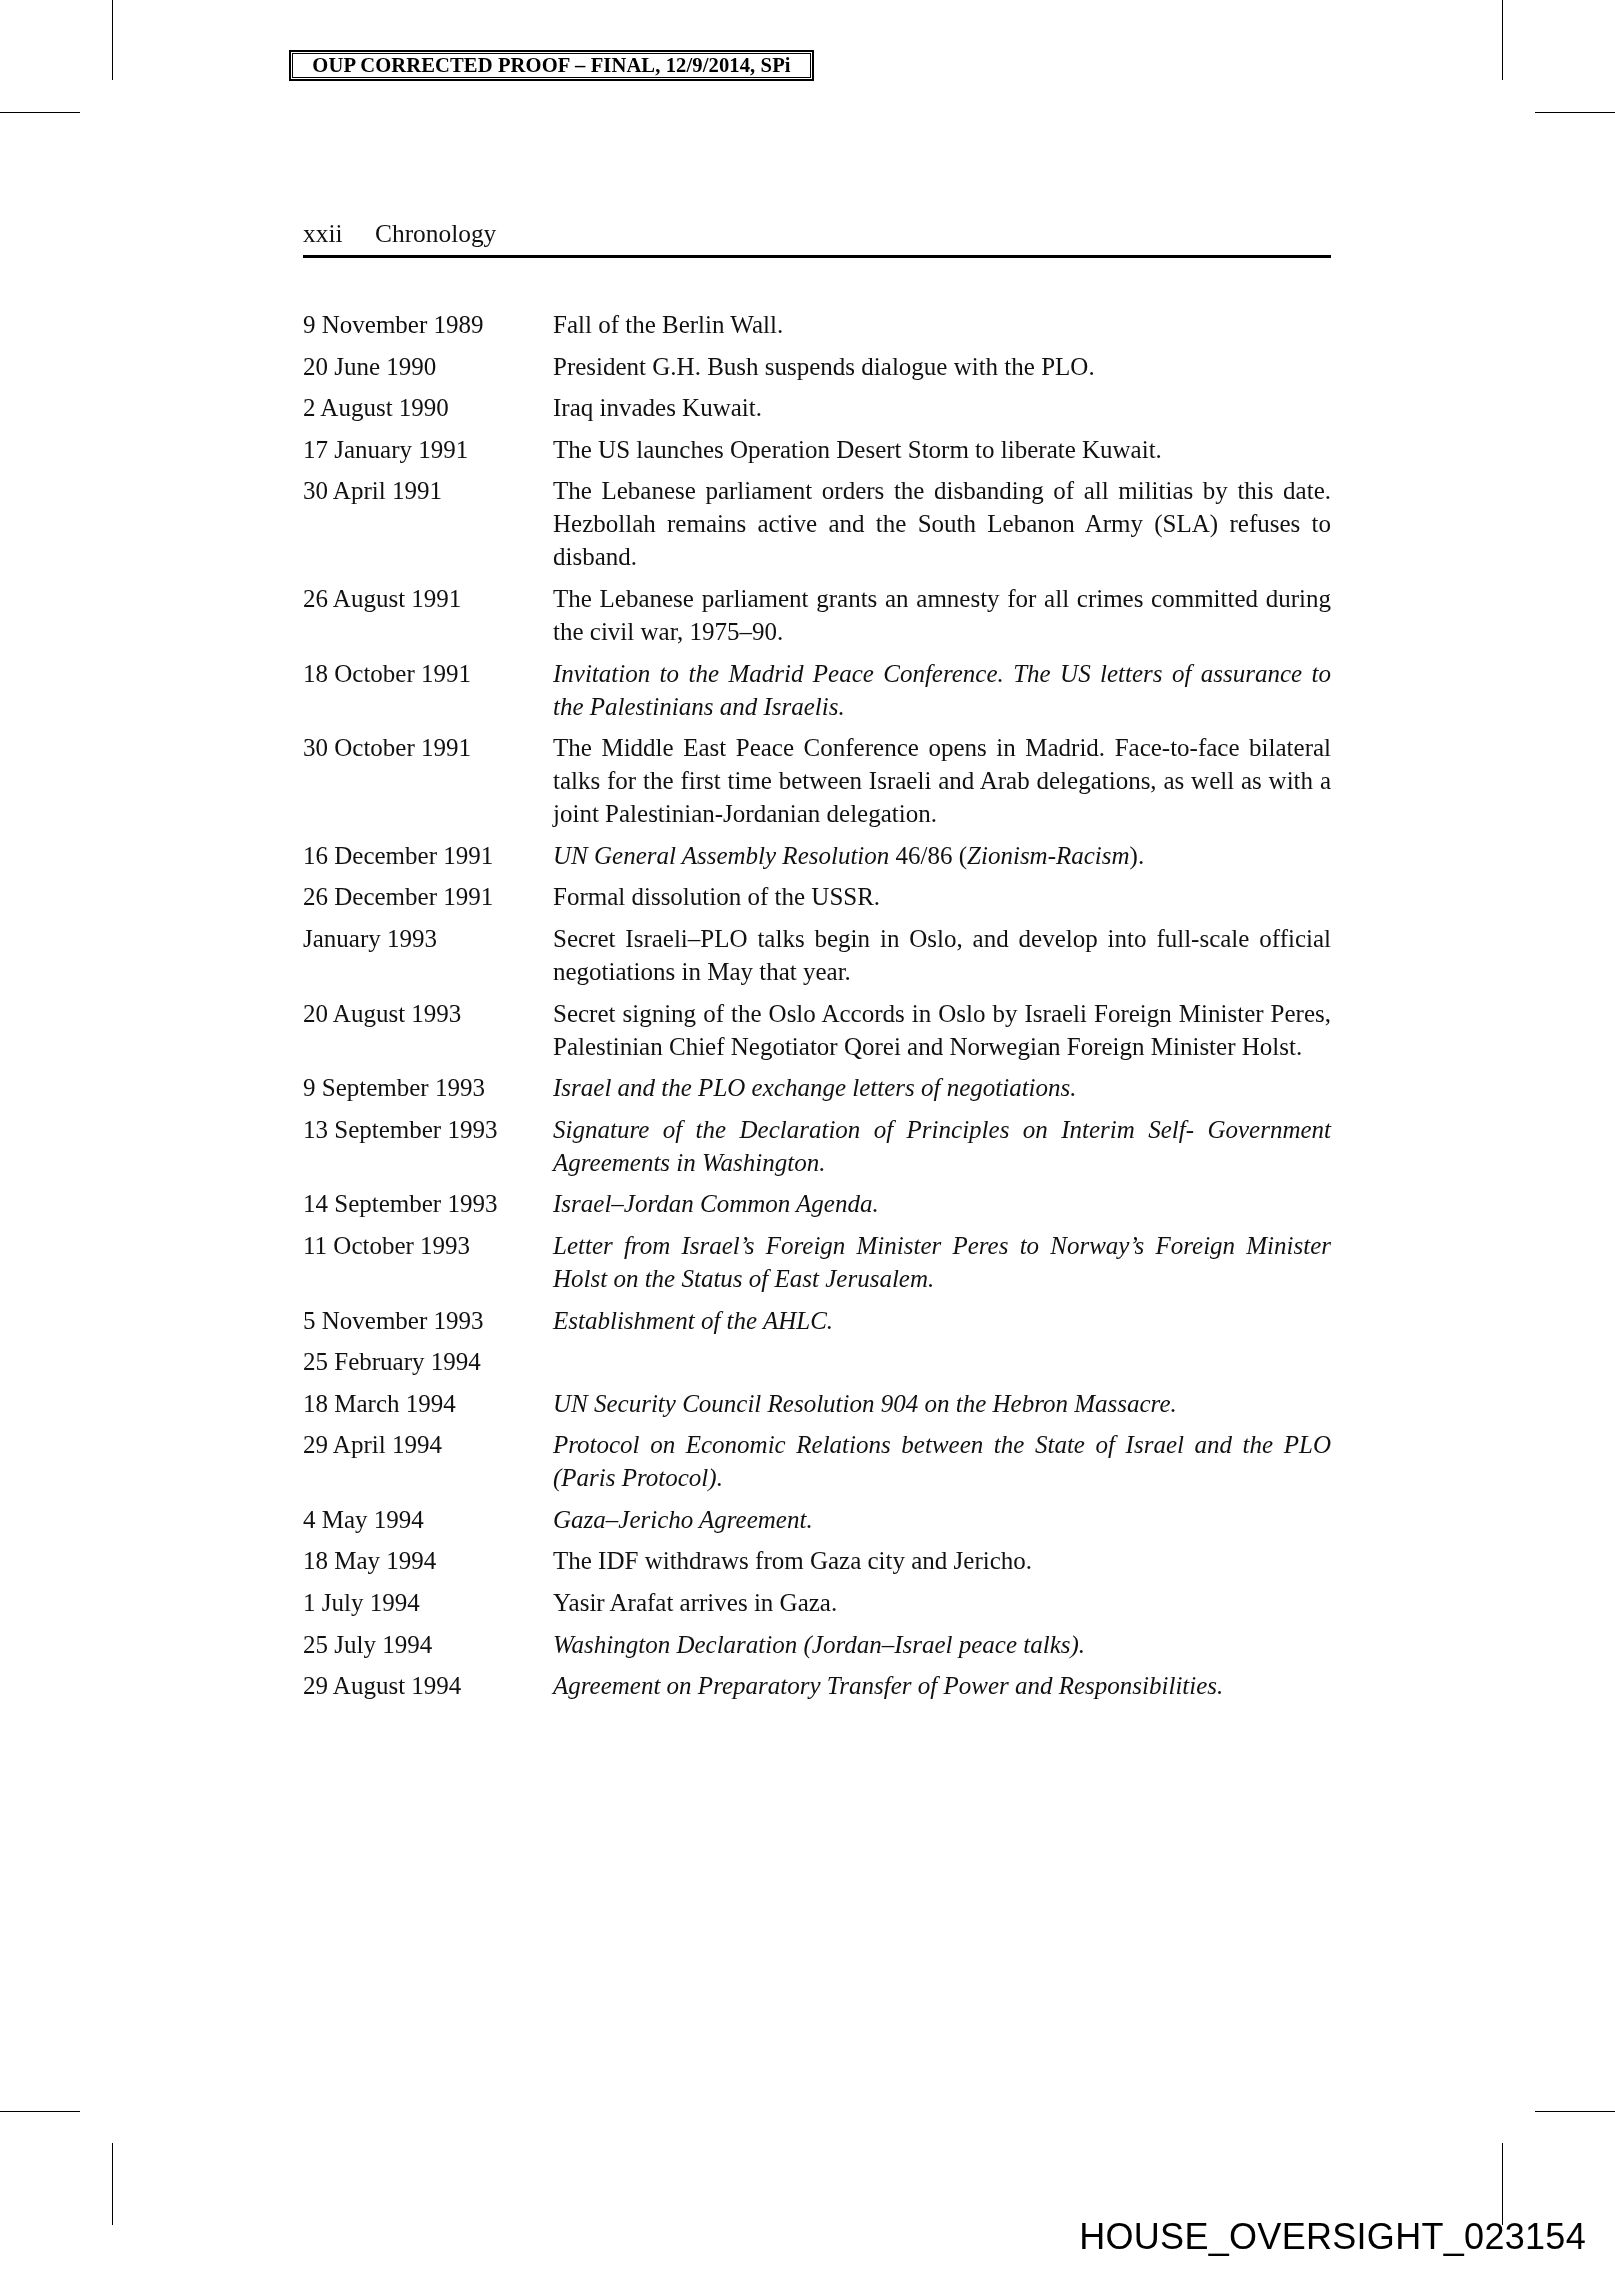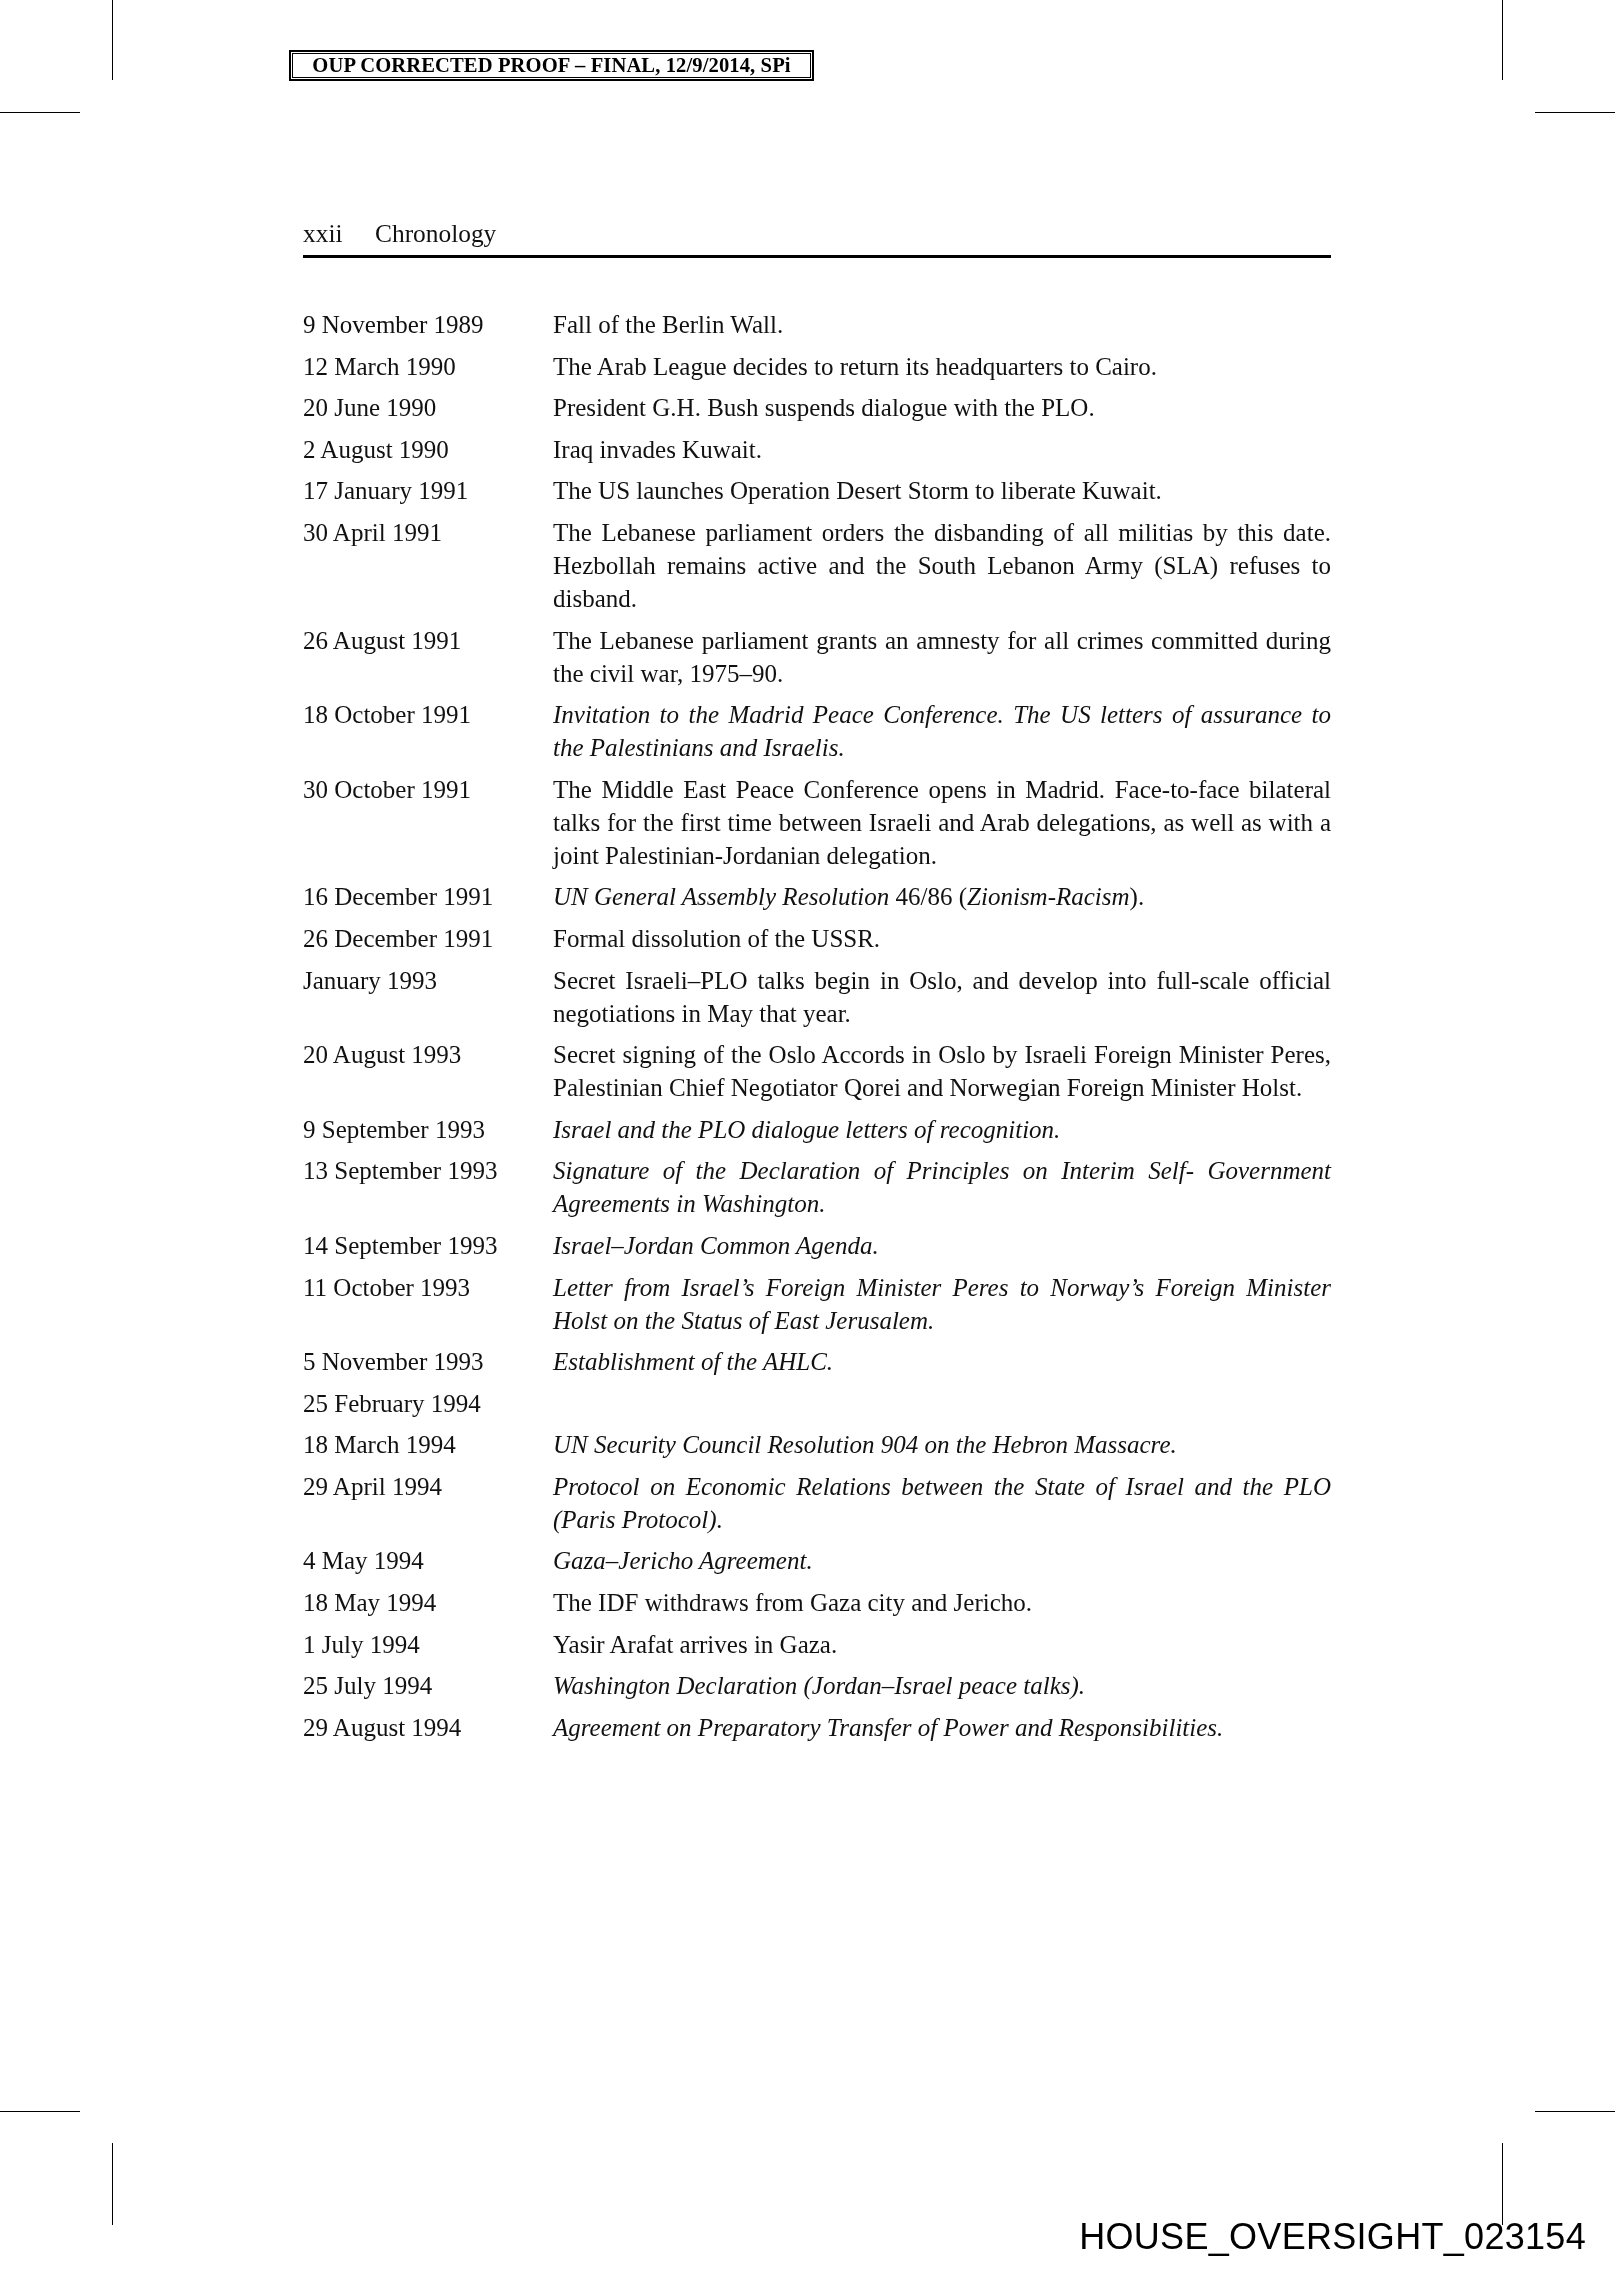--- a/index.html
+++ b/index.html
@@ -117,24 +117,20 @@
   <span class="folio">xxii</span><span>Chronology</span>
 </div>
 <div class="head-rule"></div>
 
 <div class="chronology" id="chronology">
     <div class="entry">
       <div class="date">9 November 1989</div>
       <div class="desc">Fall of the Berlin Wall.</div>
     </div>
     <div class="entry">
-      <div class="date">12 March 1990</div>
-      <div class="desc">The Arab League decides to return its headquarters to Cairo.</div>
-    </div>
-    <div class="entry">
       <div class="date">20 June 1990</div>
       <div class="desc">President G.H. Bush suspends dialogue with the PLO.</div>
     </div>
     <div class="entry">
       <div class="date">2 August 1990</div>
       <div class="desc">Iraq invades Kuwait.</div>
     </div>
     <div class="entry">
       <div class="date">17 January 1991</div>
       <div class="desc">The US launches Operation Desert Storm to liberate Kuwait.</div>
@@ -166,21 +162,21 @@
     <div class="entry">
       <div class="date">January 1993</div>
       <div class="desc">Secret Israeli–PLO talks begin in Oslo, and develop into full-scale official negotiations in May that year.</div>
     </div>
     <div class="entry">
       <div class="date">20 August 1993</div>
       <div class="desc">Secret signing of the Oslo Accords in Oslo by Israeli Foreign Minister Peres, Palestinian Chief Negotiator Qorei and Norwegian Foreign Minister Holst.</div>
     </div>
     <div class="entry">
       <div class="date">9 September 1993</div>
-      <div class="desc italic">Israel and the PLO dialogue letters of recognition.</div>
+      <div class="desc italic">Israel and the PLO exchange letters of negotiations.</div>
     </div>
     <div class="entry">
       <div class="date">13 September 1993</div>
       <div class="desc italic">Signature of the Declaration of Principles on Interim Self- Government Agreements in Washington.</div>
     </div>
     <div class="entry">
       <div class="date">14 September 1993</div>
       <div class="desc italic">Israel–Jordan Common Agenda.</div>
     </div>
     <div class="entry">

